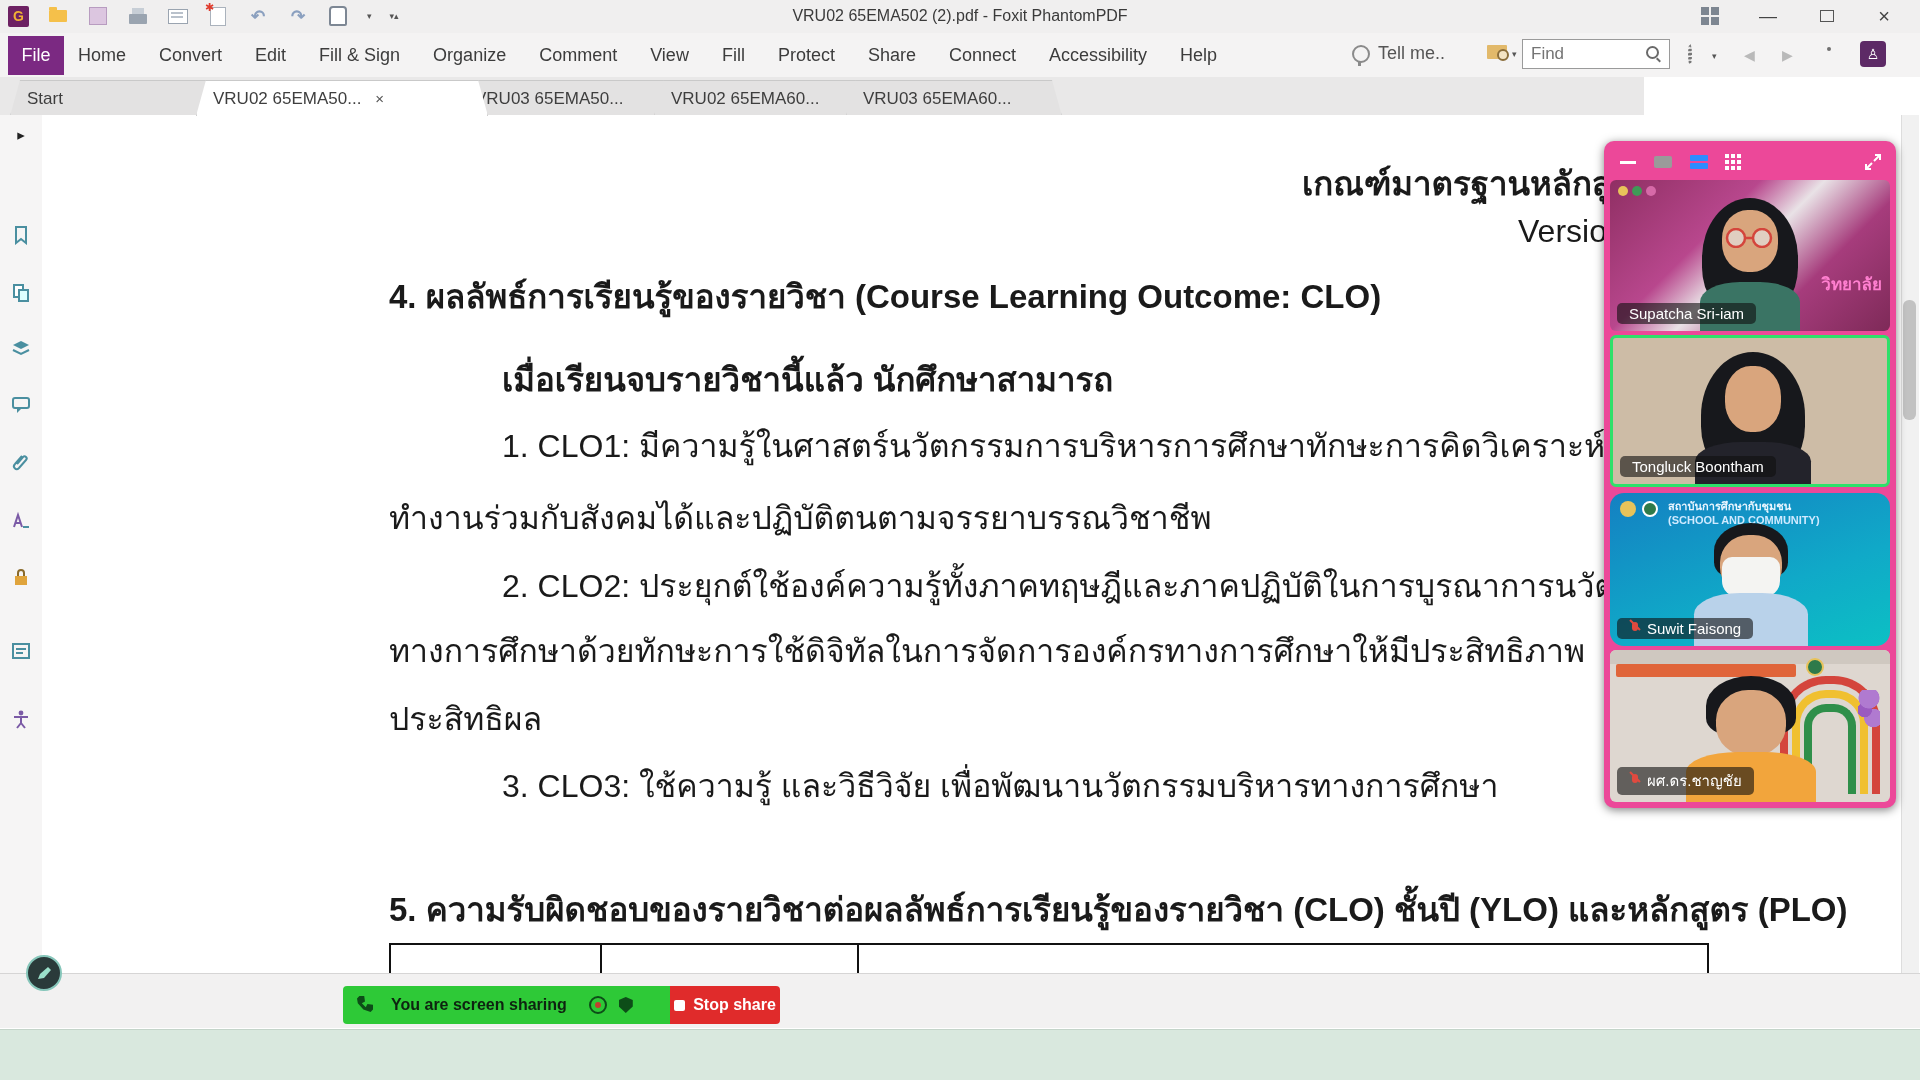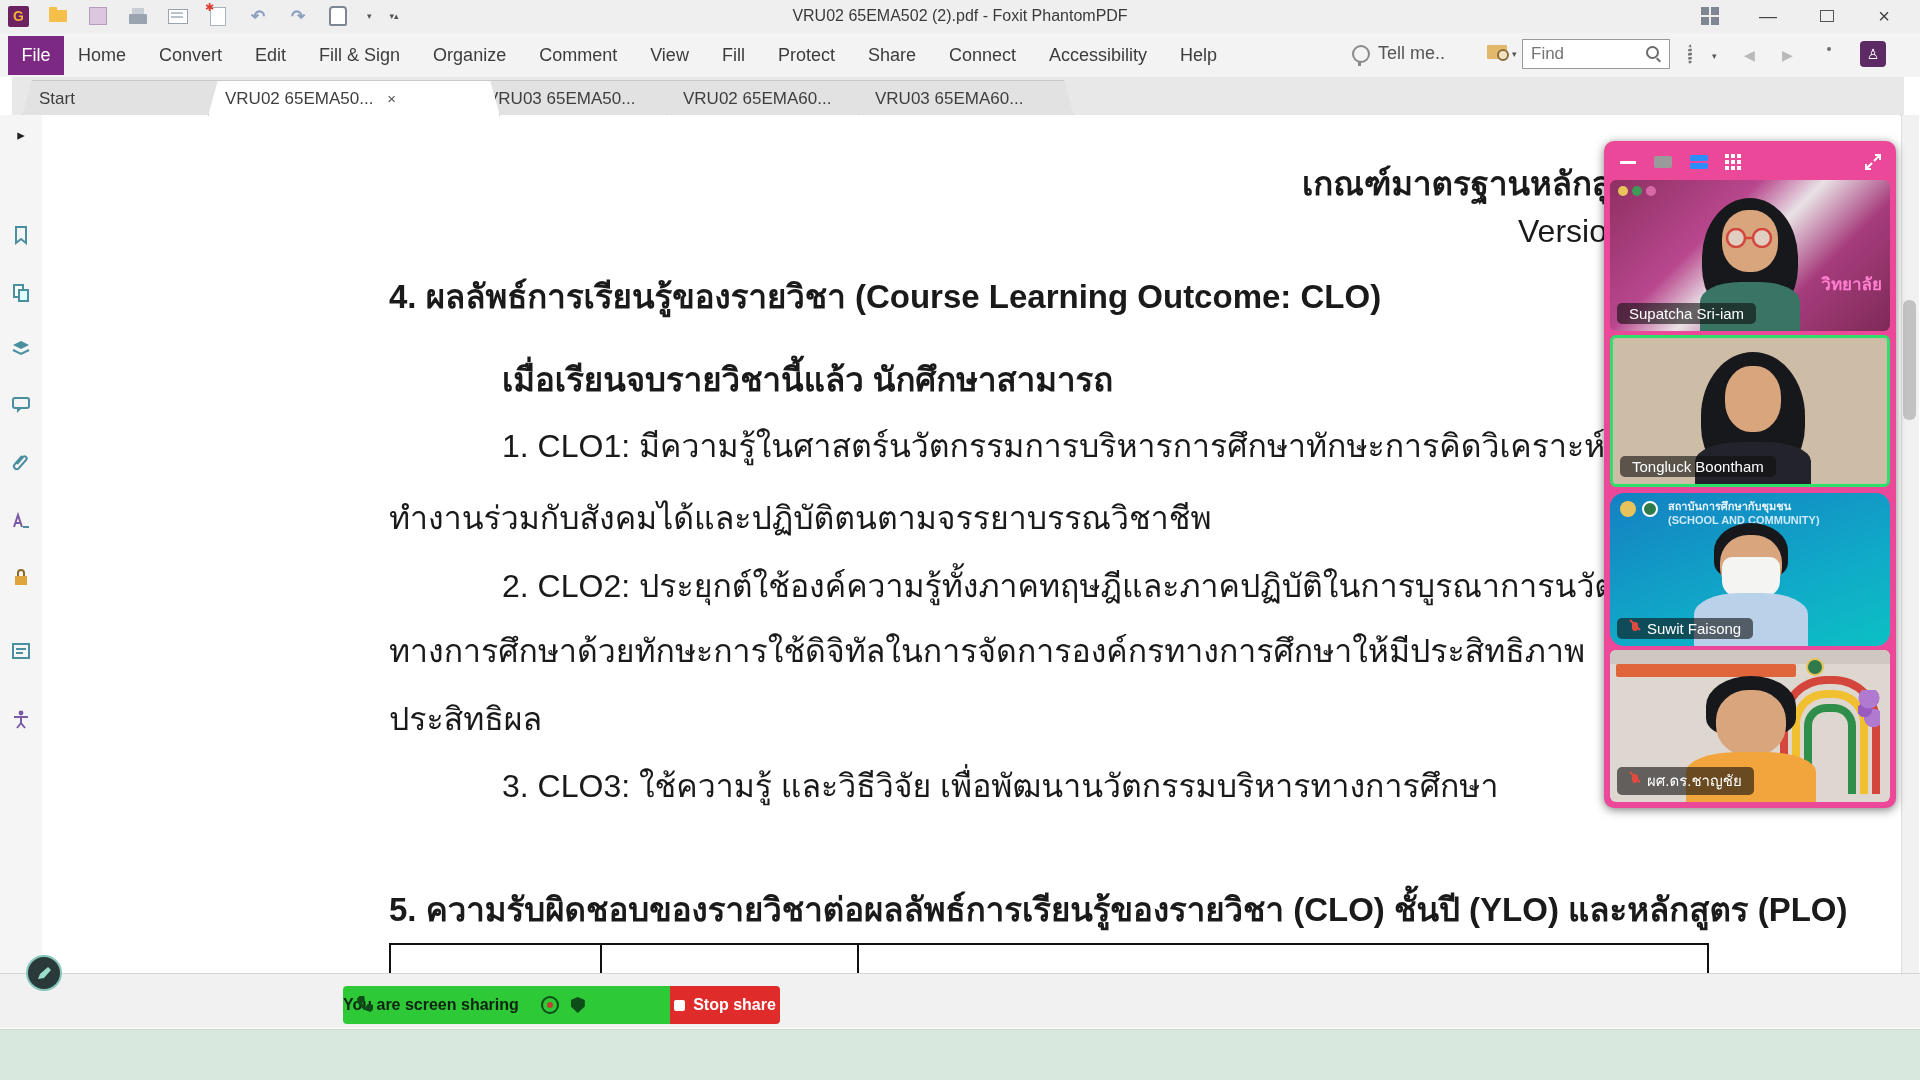--- a/index.html
+++ b/index.html
@@ -44,21 +44,21 @@
     font-size:17px;color:#222;padding:0 26px 0 8px;box-sizing:border-box;font-family:"Liberation Sans",sans-serif;}
   .findmag{left:1646px;top:12px;}
   .mag{width:9px;height:9px;border:2px solid #6a6a6a;border-radius:50%;position:relative;display:inline-block;}
   .mag:after{content:"";position:absolute;right:-4px;bottom:-4px;width:5px;height:2px;background:#6a6a6a;transform:rotate(45deg);}
   .gear{width:16px;height:16px;border:2px dotted #777;border-radius:50%;box-shadow:inset 0 0 0 2px #f4f3f3,inset 0 0 0 4px #777;}
   .navarrow{font-size:14px;color:#b9b9b9;}
   .bellico{width:14px;height:12px;background:#6f6f6f;border-radius:7px 7px 0 0;position:relative;}
   .bellico:after{content:"";position:absolute;left:5px;bottom:-4px;width:4px;height:4px;border-radius:50%;background:#6f6f6f;}
   .avatarbtn{width:26px;height:26px;border-radius:4px;background:#5d2a66;color:#fff;display:flex;align-items:center;justify-content:center;font-size:14px;}
   
-  .tabrow{left:0;top:77px;width:1892px;height:38px;background:#e9e8e8;border-bottom:1px solid #cfcfcf;margin-left:12px;}
+  .tabrow{left:0;top:77px;width:1644px;height:38px;background:#e9e8e8;border-bottom:1px solid #cfcfcf;}
   .tab{position:absolute;top:3px;height:35px;display:flex;align-items:center;padding:0 16px;font-size:17px;color:#3e3e3e;
     background:#e3e2e2;border:1px solid #c9c9c9;border-bottom:none;clip-path:polygon(10px 0,calc(100% - 10px) 0,100% 100%,0 100%);}
   .tab.active{background:#fff;z-index:2;}
   .tabclose{margin-left:14px;font-size:15px;color:#555;}
   
   .sidebar{left:0;top:115px;width:42px;height:858px;background:#f6f5f5;border-right:1px solid #ddd;}
   .side-ico{position:absolute;left:9px;width:24px;height:24px;display:flex;align-items:center;justify-content:center;}
   .pencilfab{left:26px;top:955px;width:32px;height:32px;border-radius:50%;background:#2a3a3a;border:2px solid #86c6ba;
     display:flex;align-items:center;justify-content:center;z-index:30;}
   
@@ -81,21 +81,21 @@
     padding:2px 12px;border-radius:5px;display:flex;align-items:center;gap:6px;white-space:nowrap;}
   .micmute{width:12px;height:14px;position:relative;display:inline-block;}
   .micmute:before{content:"";position:absolute;left:3px;top:0;width:6px;height:9px;background:#e04a3f;border-radius:3px;}
   .micmute:after{content:"";position:absolute;left:-1px;top:2px;width:14px;height:2px;background:#e04a3f;transform:rotate(45deg);}
   .hair{position:absolute;background:#17181c;border-radius:50% 50% 42% 42%;}
   .face{position:absolute;background:#d9a57d;border-radius:46%;}
   .shoulders{position:absolute;border-radius:40% 40% 0 0;}
   
   .sharebar{left:343px;top:986px;width:327px;height:38px;background:#2ec937;border-radius:4px 0 0 4px;
     display:flex;align-items:center;z-index:40;}
-  .sharetext{font-size:16px;font-weight:bold;color:#0e2310;}
+  .sharetext{font-size:16px;font-weight:bold;color:#0e2310;margin-left:48px;}
   .phoneico{position:absolute;left:14px;top:10px;width:16px;height:16px;background:#0d4d18;
     clip-path:polygon(15% 0,45% 0,50% 35%,30% 45%,55% 70%,65% 50%,100% 55%,100% 85%,85% 100%,40% 85%,5% 45%,0 15%);}
   .recdot{width:14px;height:14px;border:2px solid #0d4d18;border-radius:50%;position:relative;}
   .recdot:after{content:"";position:absolute;left:4px;top:4px;width:6px;height:6px;border-radius:50%;background:#c2402f;}
   .shieldico{width:14px;height:16px;background:#0d4d18;clip-path:polygon(50% 0,100% 18%,100% 60%,50% 100%,0 60%,0 18%);position:relative;}
   .stopshare{left:670px;top:986px;width:110px;height:38px;background:#e02b2b;border-radius:0 4px 4px 0;
     display:flex;align-items:center;justify-content:center;gap:8px;color:#fff;font-weight:bold;font-size:16px;z-index:40;}
   .stopsq{width:11px;height:11px;background:#fff;border-radius:2px;}
   
   .pdftoolbar{left:0;top:973px;width:1920px;height:54px;background:#f2f1f1;border-top:1px solid #d6d5d5;}

